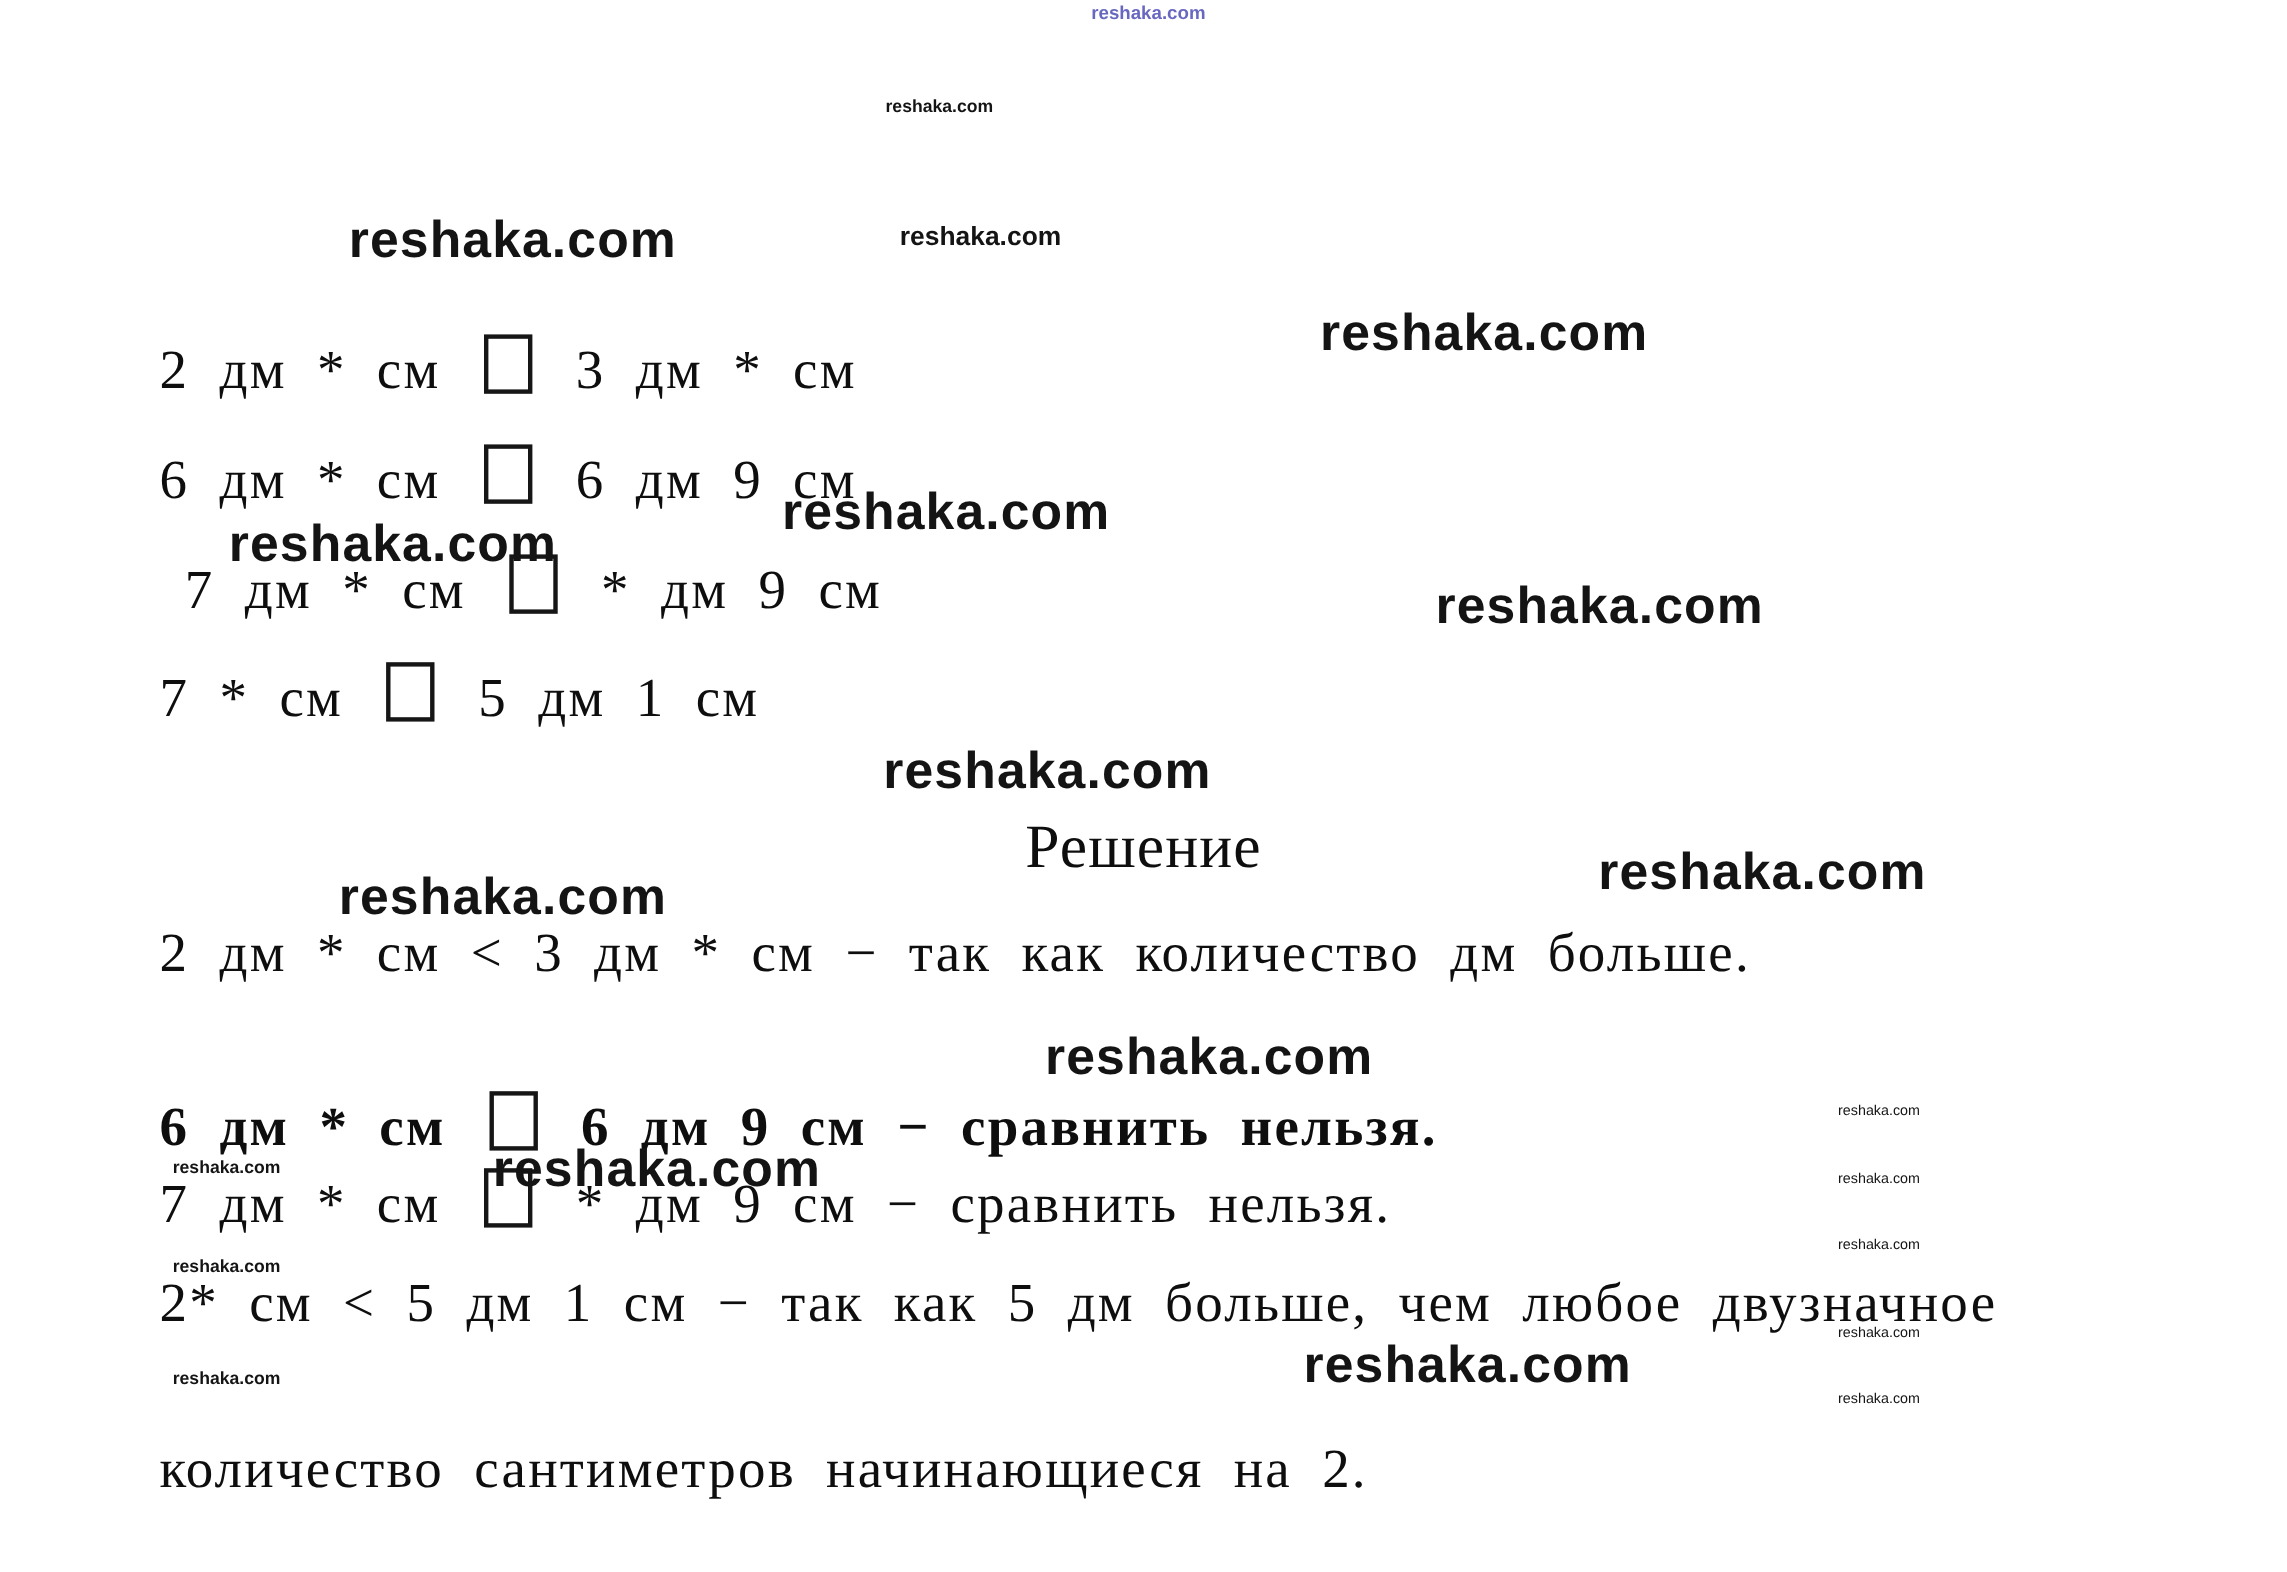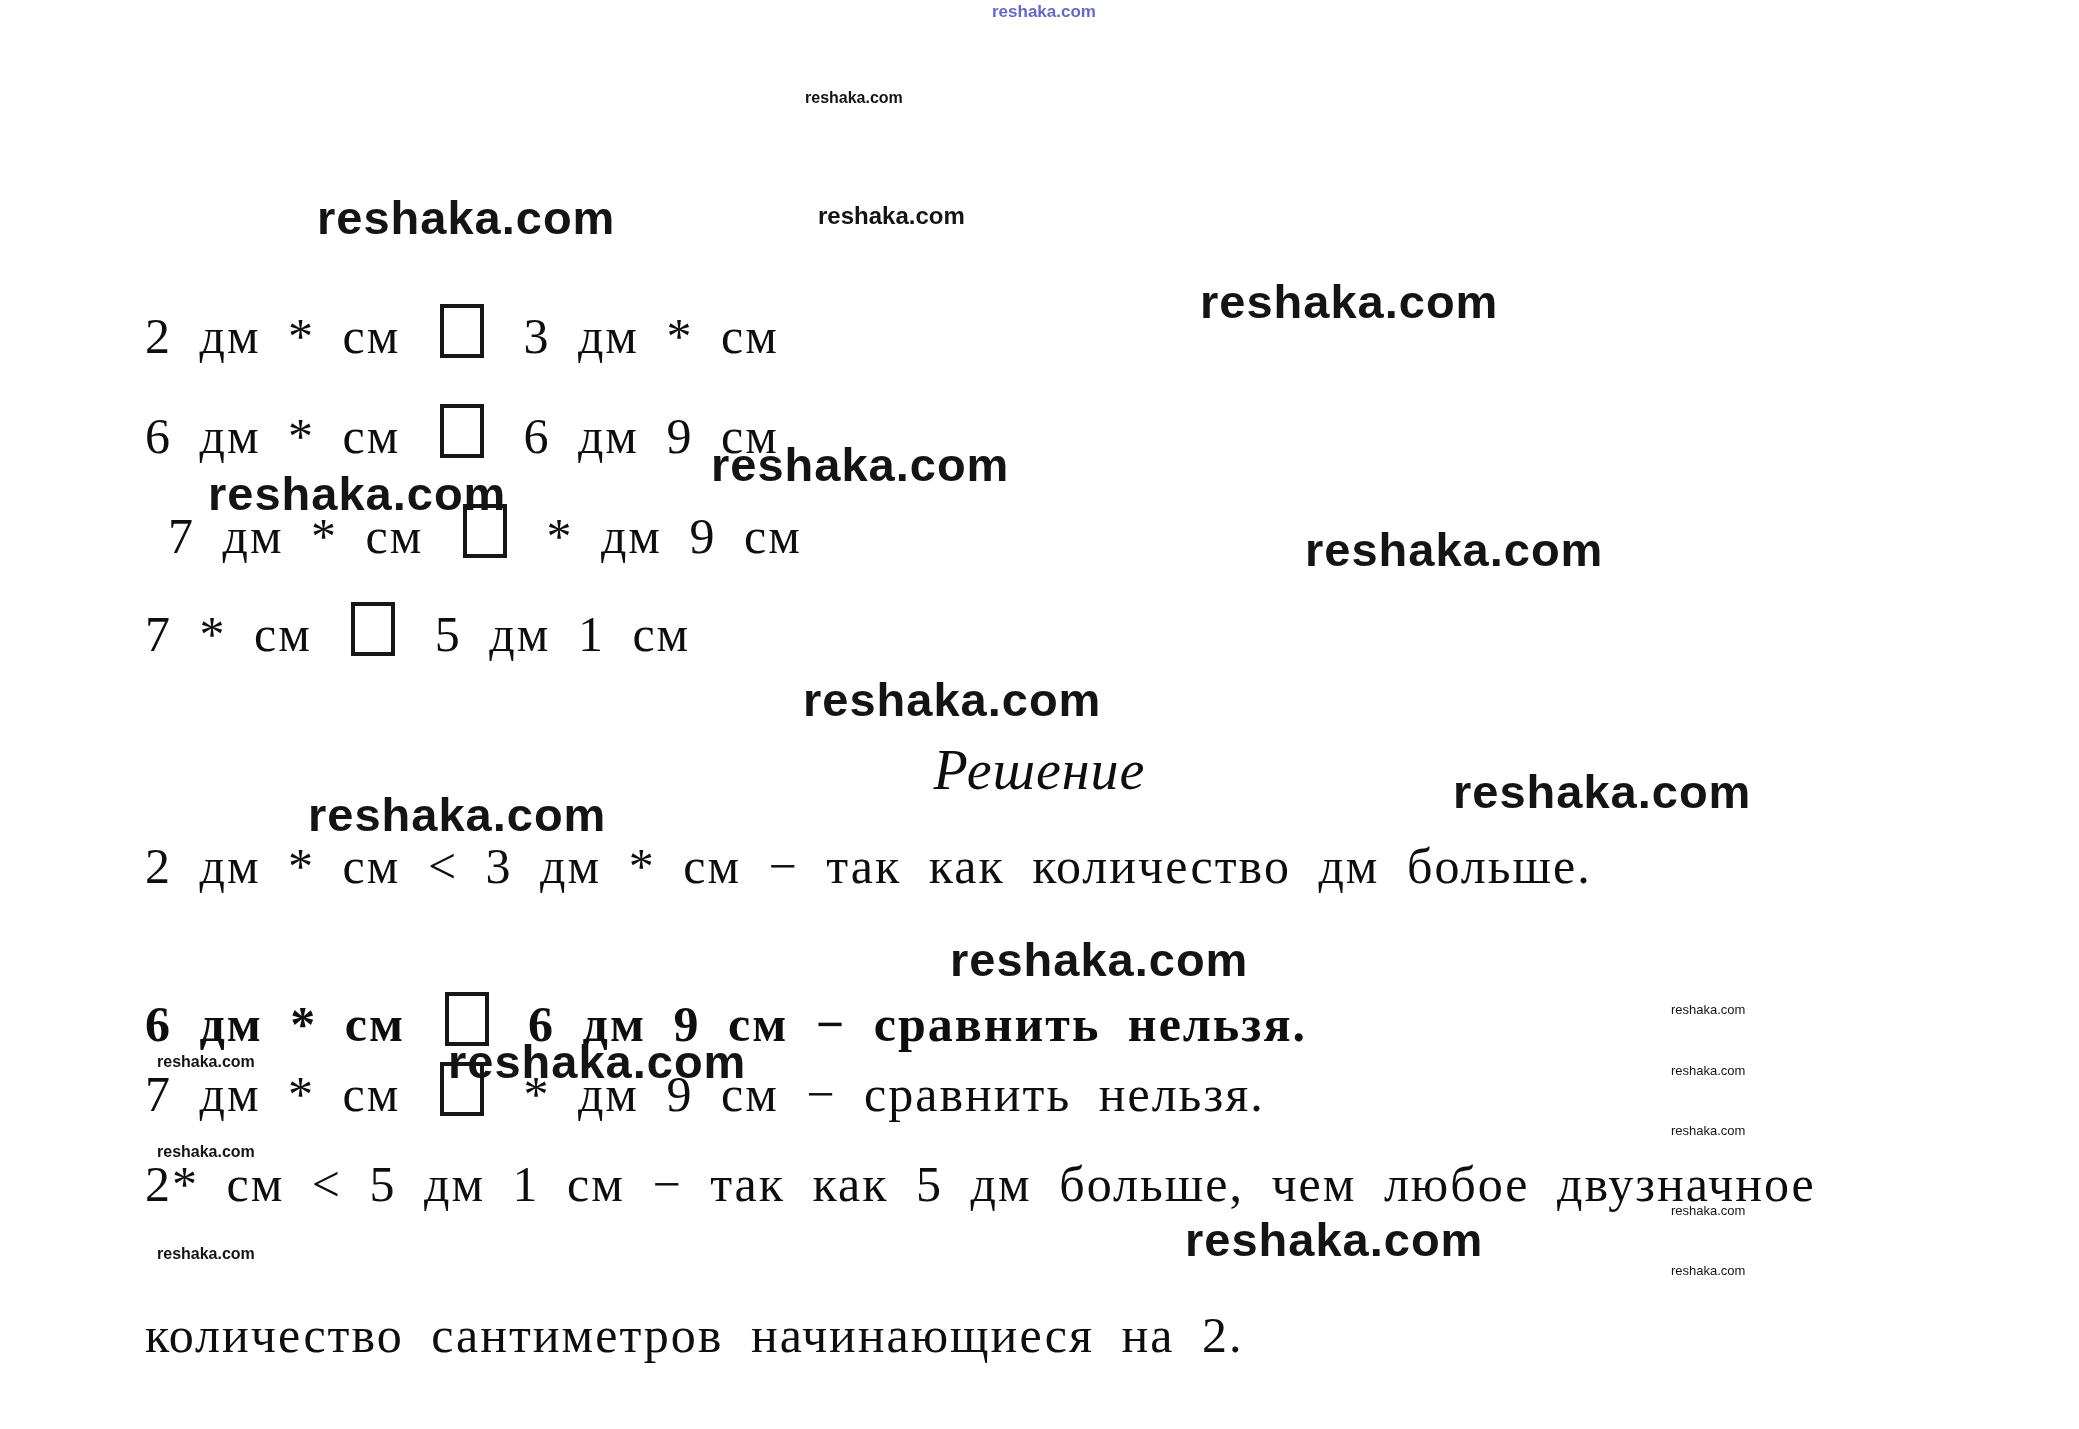--- a/index.html
+++ b/index.html
@@ -18,21 +18,20 @@
   }
   .question {
     position:absolute; left:145px; top:220px;
     font-size:50px; letter-spacing:2px; word-spacing:12px;
     white-space:nowrap;
   }
   .heading {
     position:absolute; top:738px; left:0; width:100%;
     text-align:center; font-size:56px; letter-spacing:1px;
     white-space:nowrap;
-    font-style:italic;
   }
   .line {
     position:absolute; left:145px;
     font-size:50px; letter-spacing:2px; word-spacing:13px;
     white-space:nowrap; line-height:1.2;
   }
   .box {
     display:inline-block;
     width:44px; height:54px;
     border:4px solid #161616;

